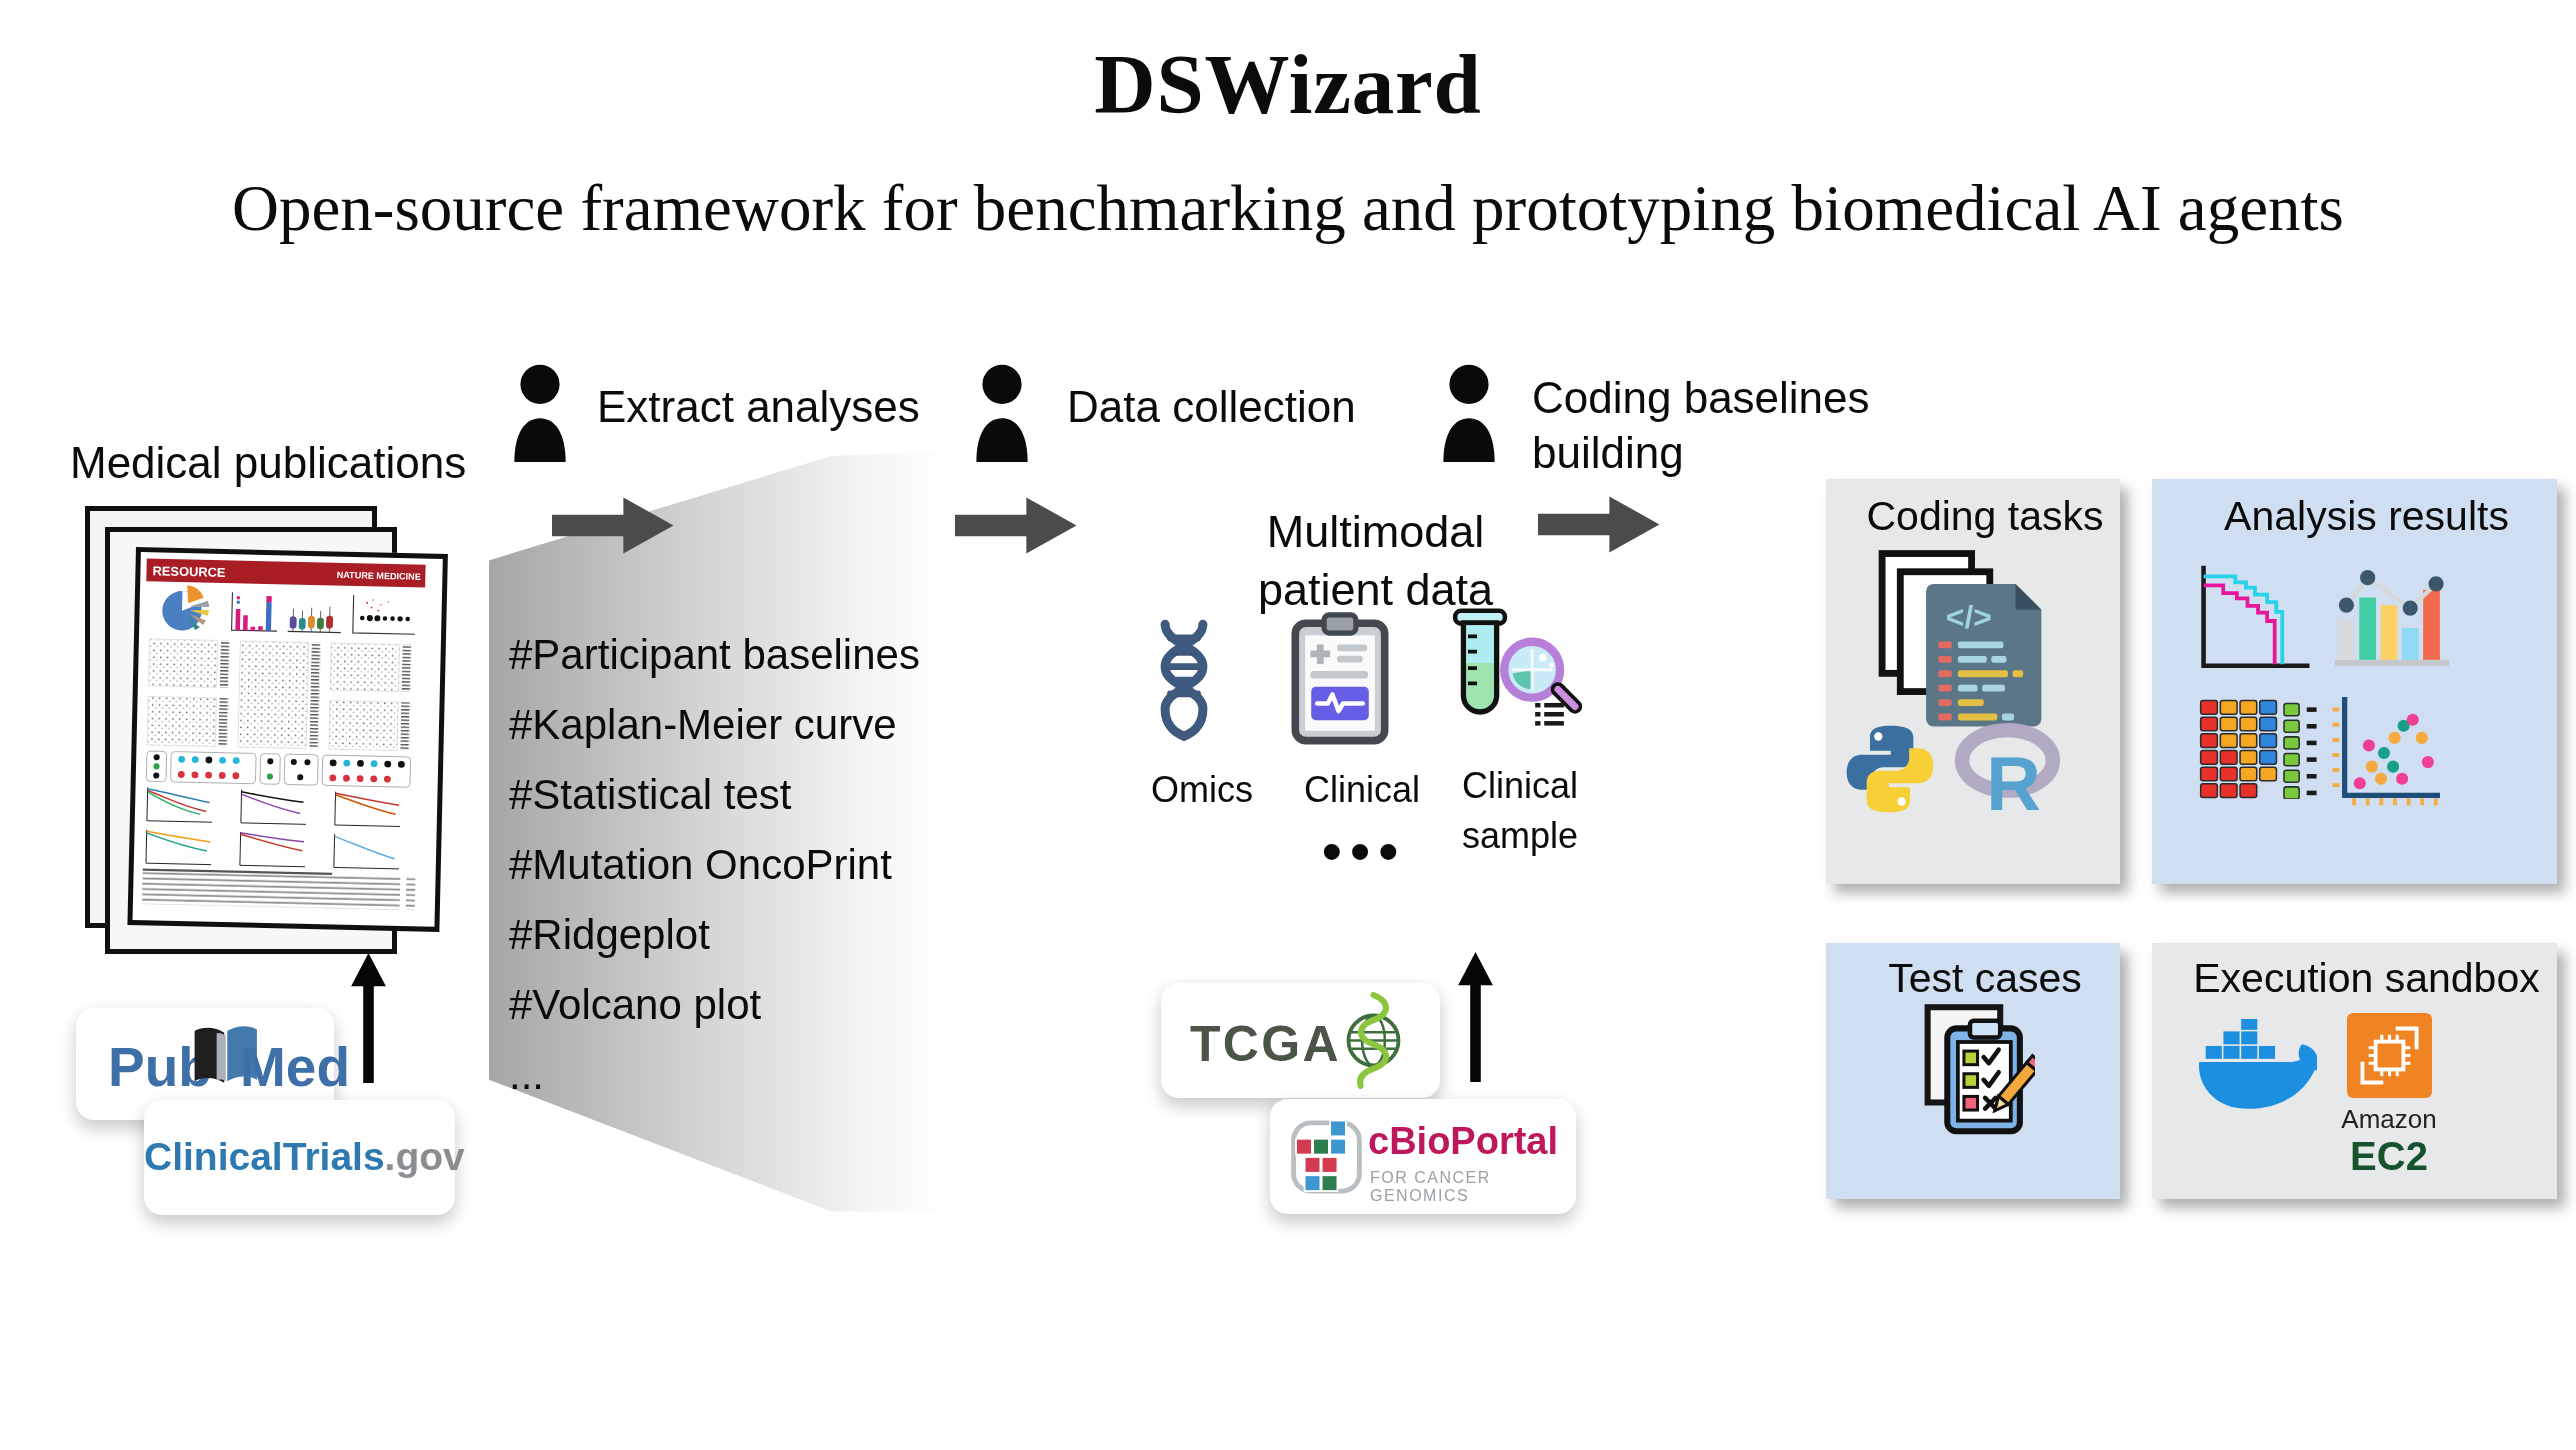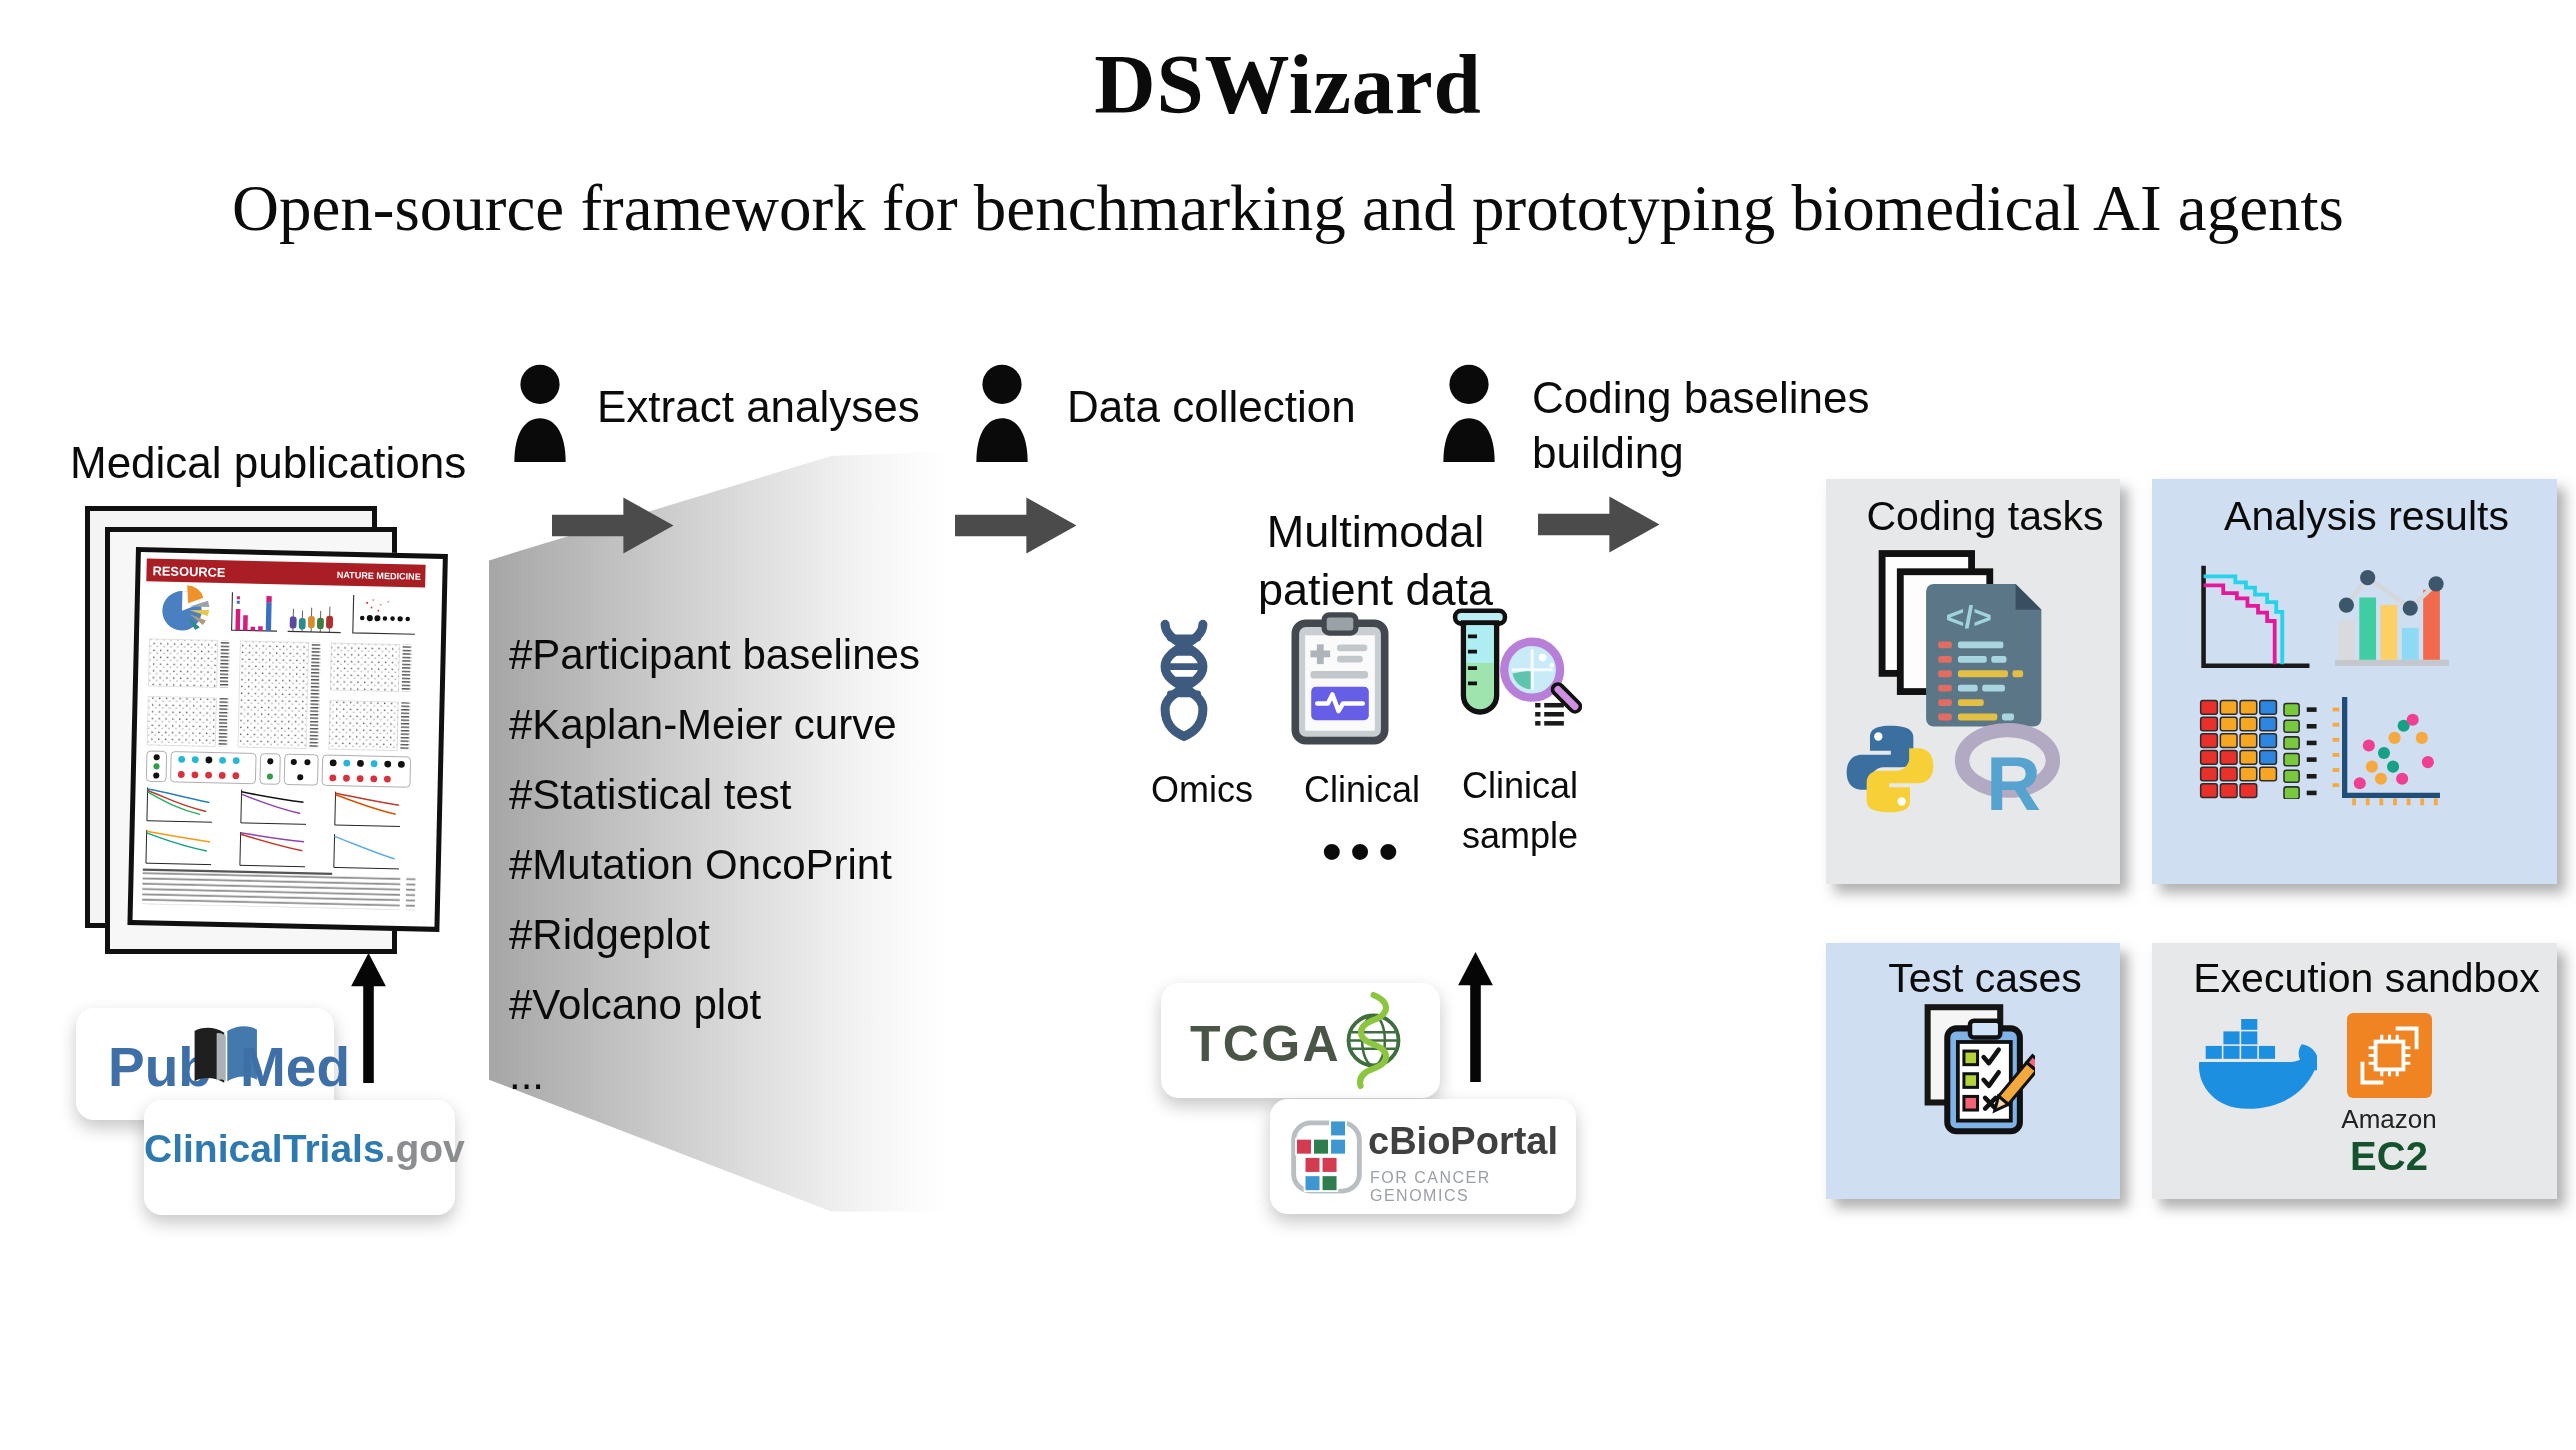--- a/index.html
+++ b/index.html
@@ -19,21 +19,21 @@
   .obox{box-shadow:7.6px 9px 12px rgba(99,99,99,0.5);}
   .obox-gray{background:#e7e8e9;}
   .obox-blue{background:#cfdef0;}
   .obox-title{font-size:41px;text-align:center;padding-left:12px;}
   #mm-heading{left:1224px;top:503px;width:303px;font-size:45px;line-height:58px;text-align:center;}
   .mm-label{font-size:36px;line-height:50px;margin-left:24px;}
   #mm-dots{left:1288px;top:818px;width:152px;text-align:center;font-size:59px;letter-spacing:7.6px;}
   #pubmed-text{font-size:55px;font-weight:bold;color:#3e6fa6;}
   #ct-text{font-size:39px;font-weight:bold;}
   #tcga-text{font-size:50px;font-weight:600;color:#4a5548;letter-spacing:2.3px;}
-  #cbio-name{font-size:38px;font-weight:bold;color:#404040;}
+  #cbio-name{font-size:38px;font-weight:bold;color:#be185d;}
   #cbio-tagline{font-size:16px;color:#9aa0a6;letter-spacing:1.5px;}
   #aws-line1{font-size:26px;color:#222;}
   #aws-line2{font-size:40px;font-weight:bold;color:#14532d;}
 </style>
 </head>
 <body>
 
 <div id="canvas">
 
   <div id="title" class="abs serif center">DSWizard</div>
@@ -257,21 +257,21 @@
     <span id="pubmed-text" class="abs" style="left:32px;top:27px;">Pub</span>
     <svg class="abs" style="left:114px;top:13.6px;" width="70" height="76" viewBox="0 0 92 100">
       <path d="M45 14C33 6 16 6 6 12v66c10-6 27-6 39 2z" fill="#1f1f1f"></path>
       <path d="M47 18c-6-4-10-4-12-3v62c4-2 8-2 12 1z" fill="#aab0b5"></path>
       <path d="M49 12c12-8 29-8 39-2v66c-10-6-27-6-39 2z" fill="#4479ad"></path>
     </svg>
     <span id="pubmed-text" class="abs" style="left:164px;top:27px;">Med</span>
   </div>
 
   <div class="abs card" style="left:144px;top:1100px;width:311px;height:115px;">
-    <div id="ct-text" class="abs" style="left:0;top:27px;width:285px;text-align:center;">
+    <div id="ct-text" class="abs" style="left:0;top:35px;width:285px;text-align:center;">
       <span style="color:#2e7ab0;">ClinicalTrials</span><span style="color:#8b8e91;">.gov</span>
     </div>
   </div>
 
   <div id="mm-heading" class="abs">
     <div>Multimodal</div>
     <div>patient data</div>
   </div>
 
   <svg class="abs" style="left:1150px;top:618px;" width="68" height="123" viewBox="0 0 90 162" fill="none" stroke="#3e5a7e" stroke-linecap="round">

